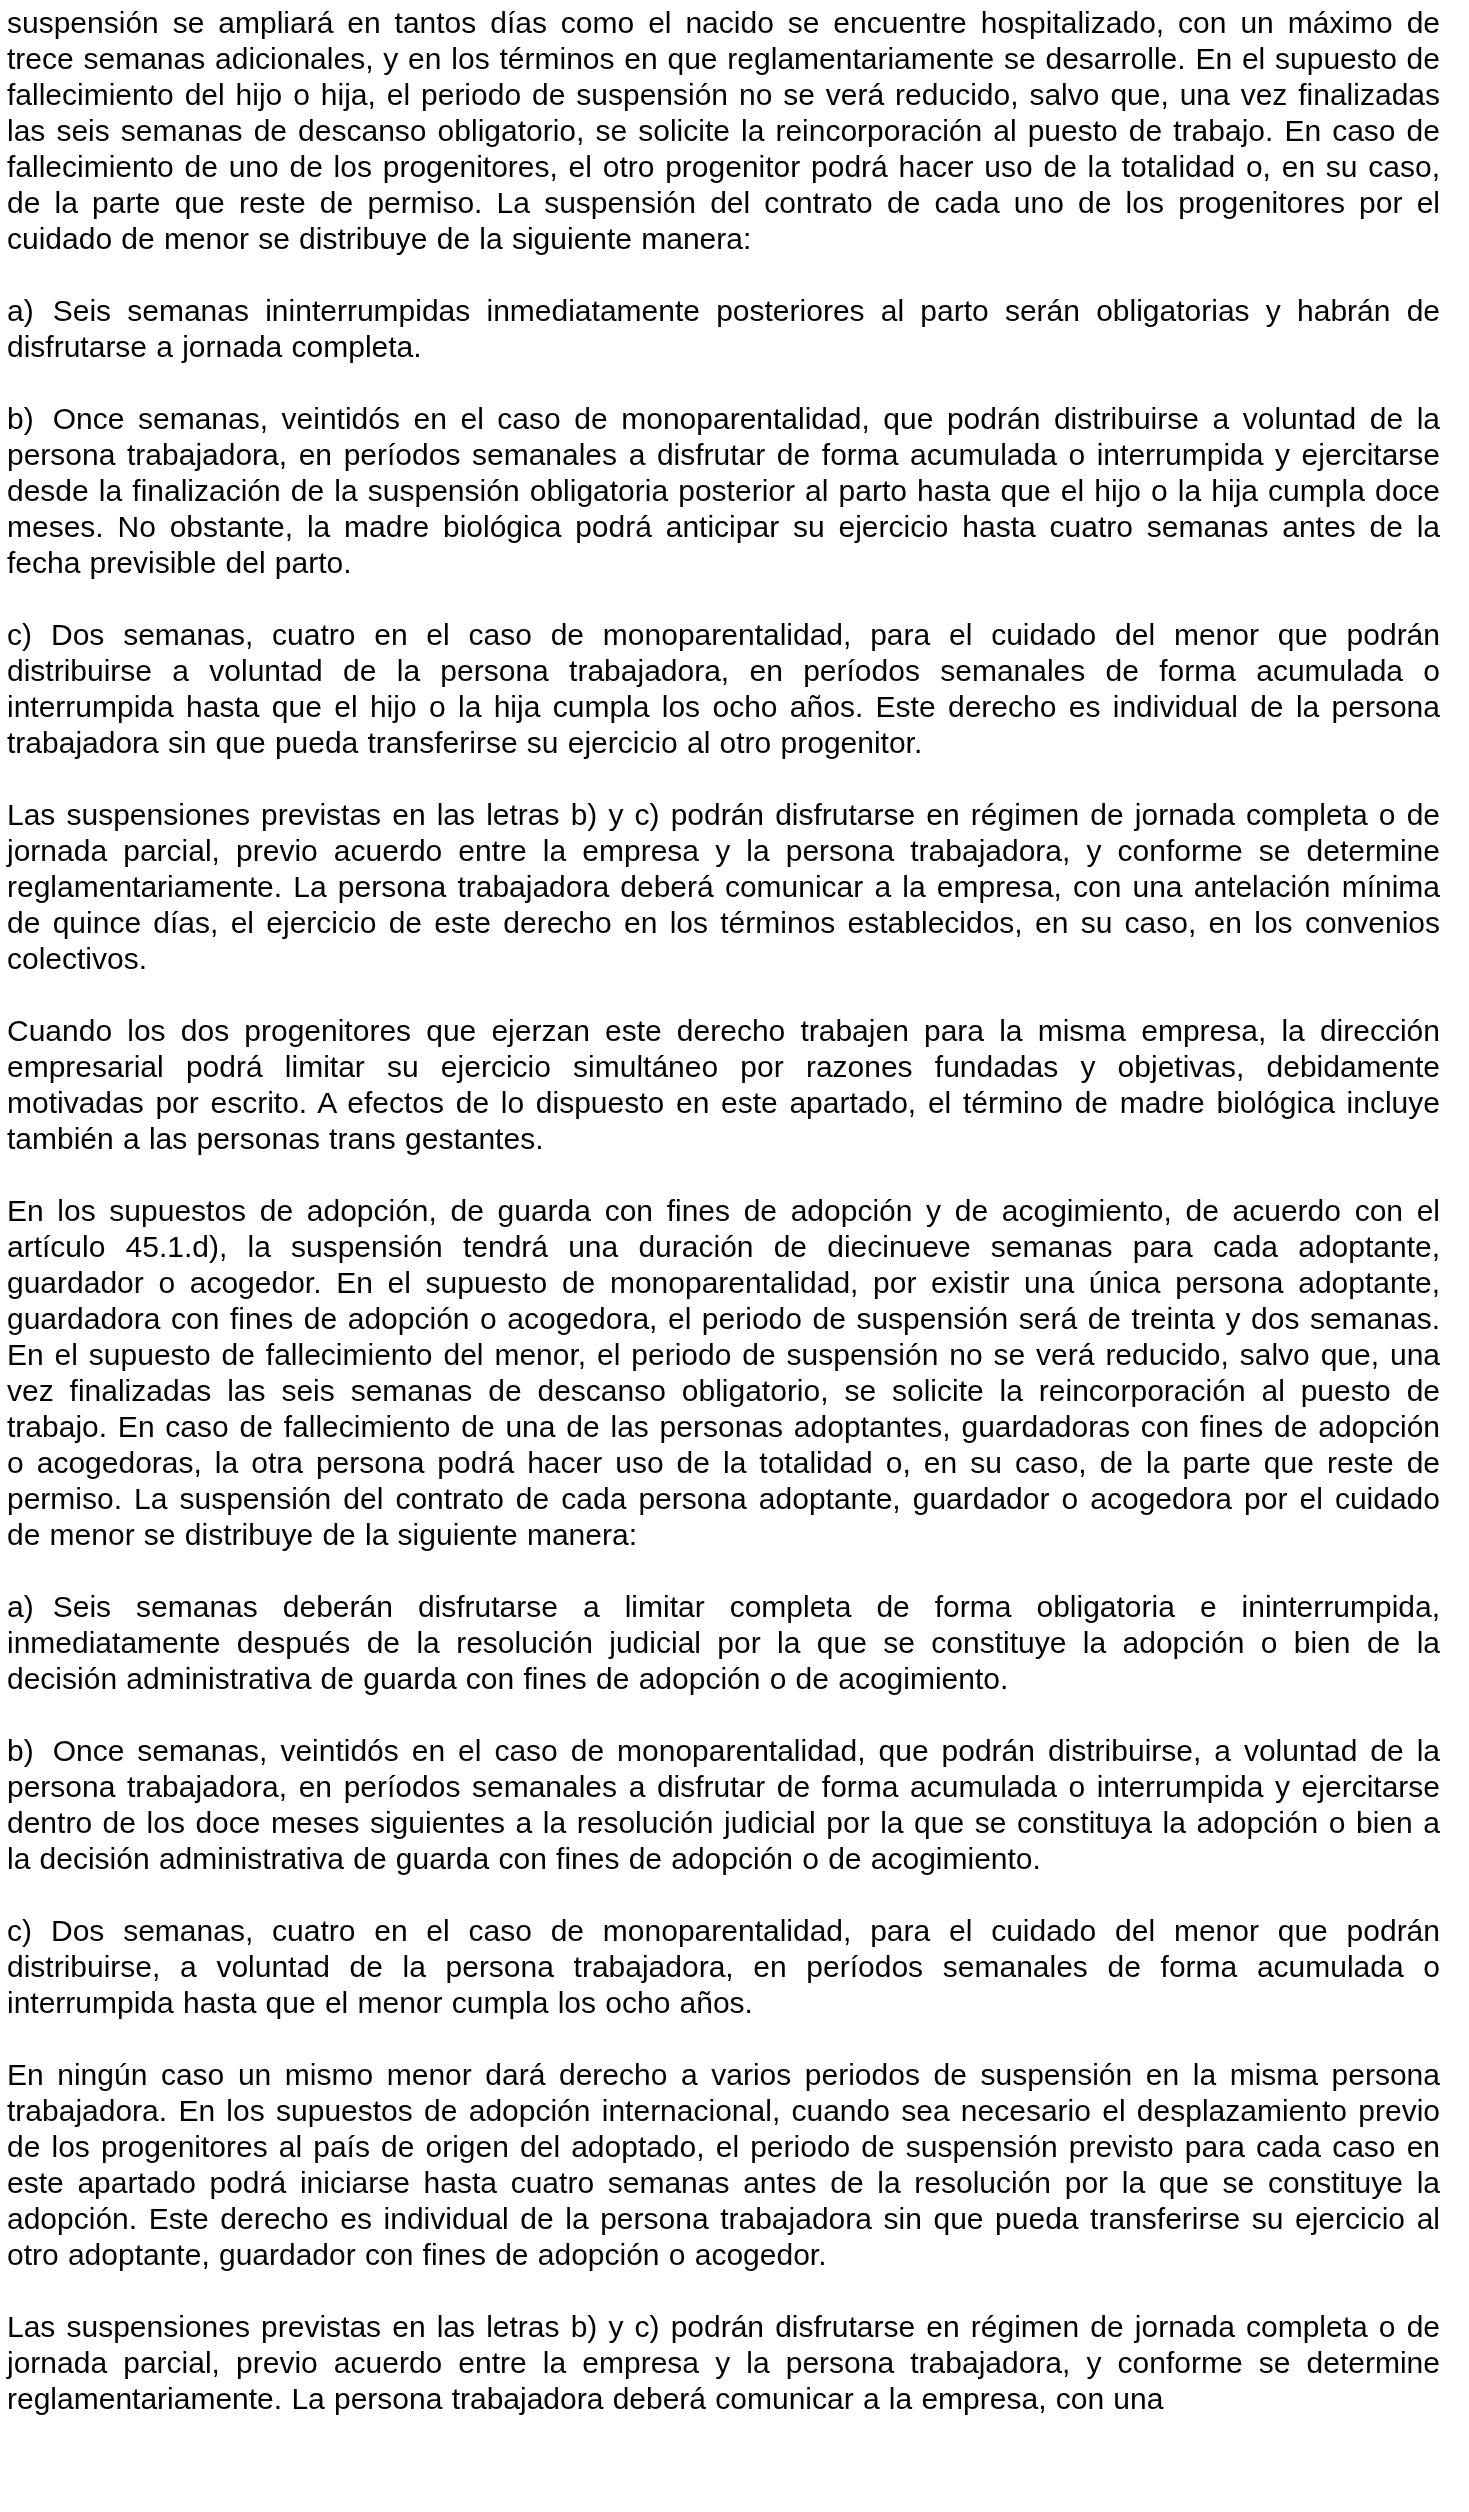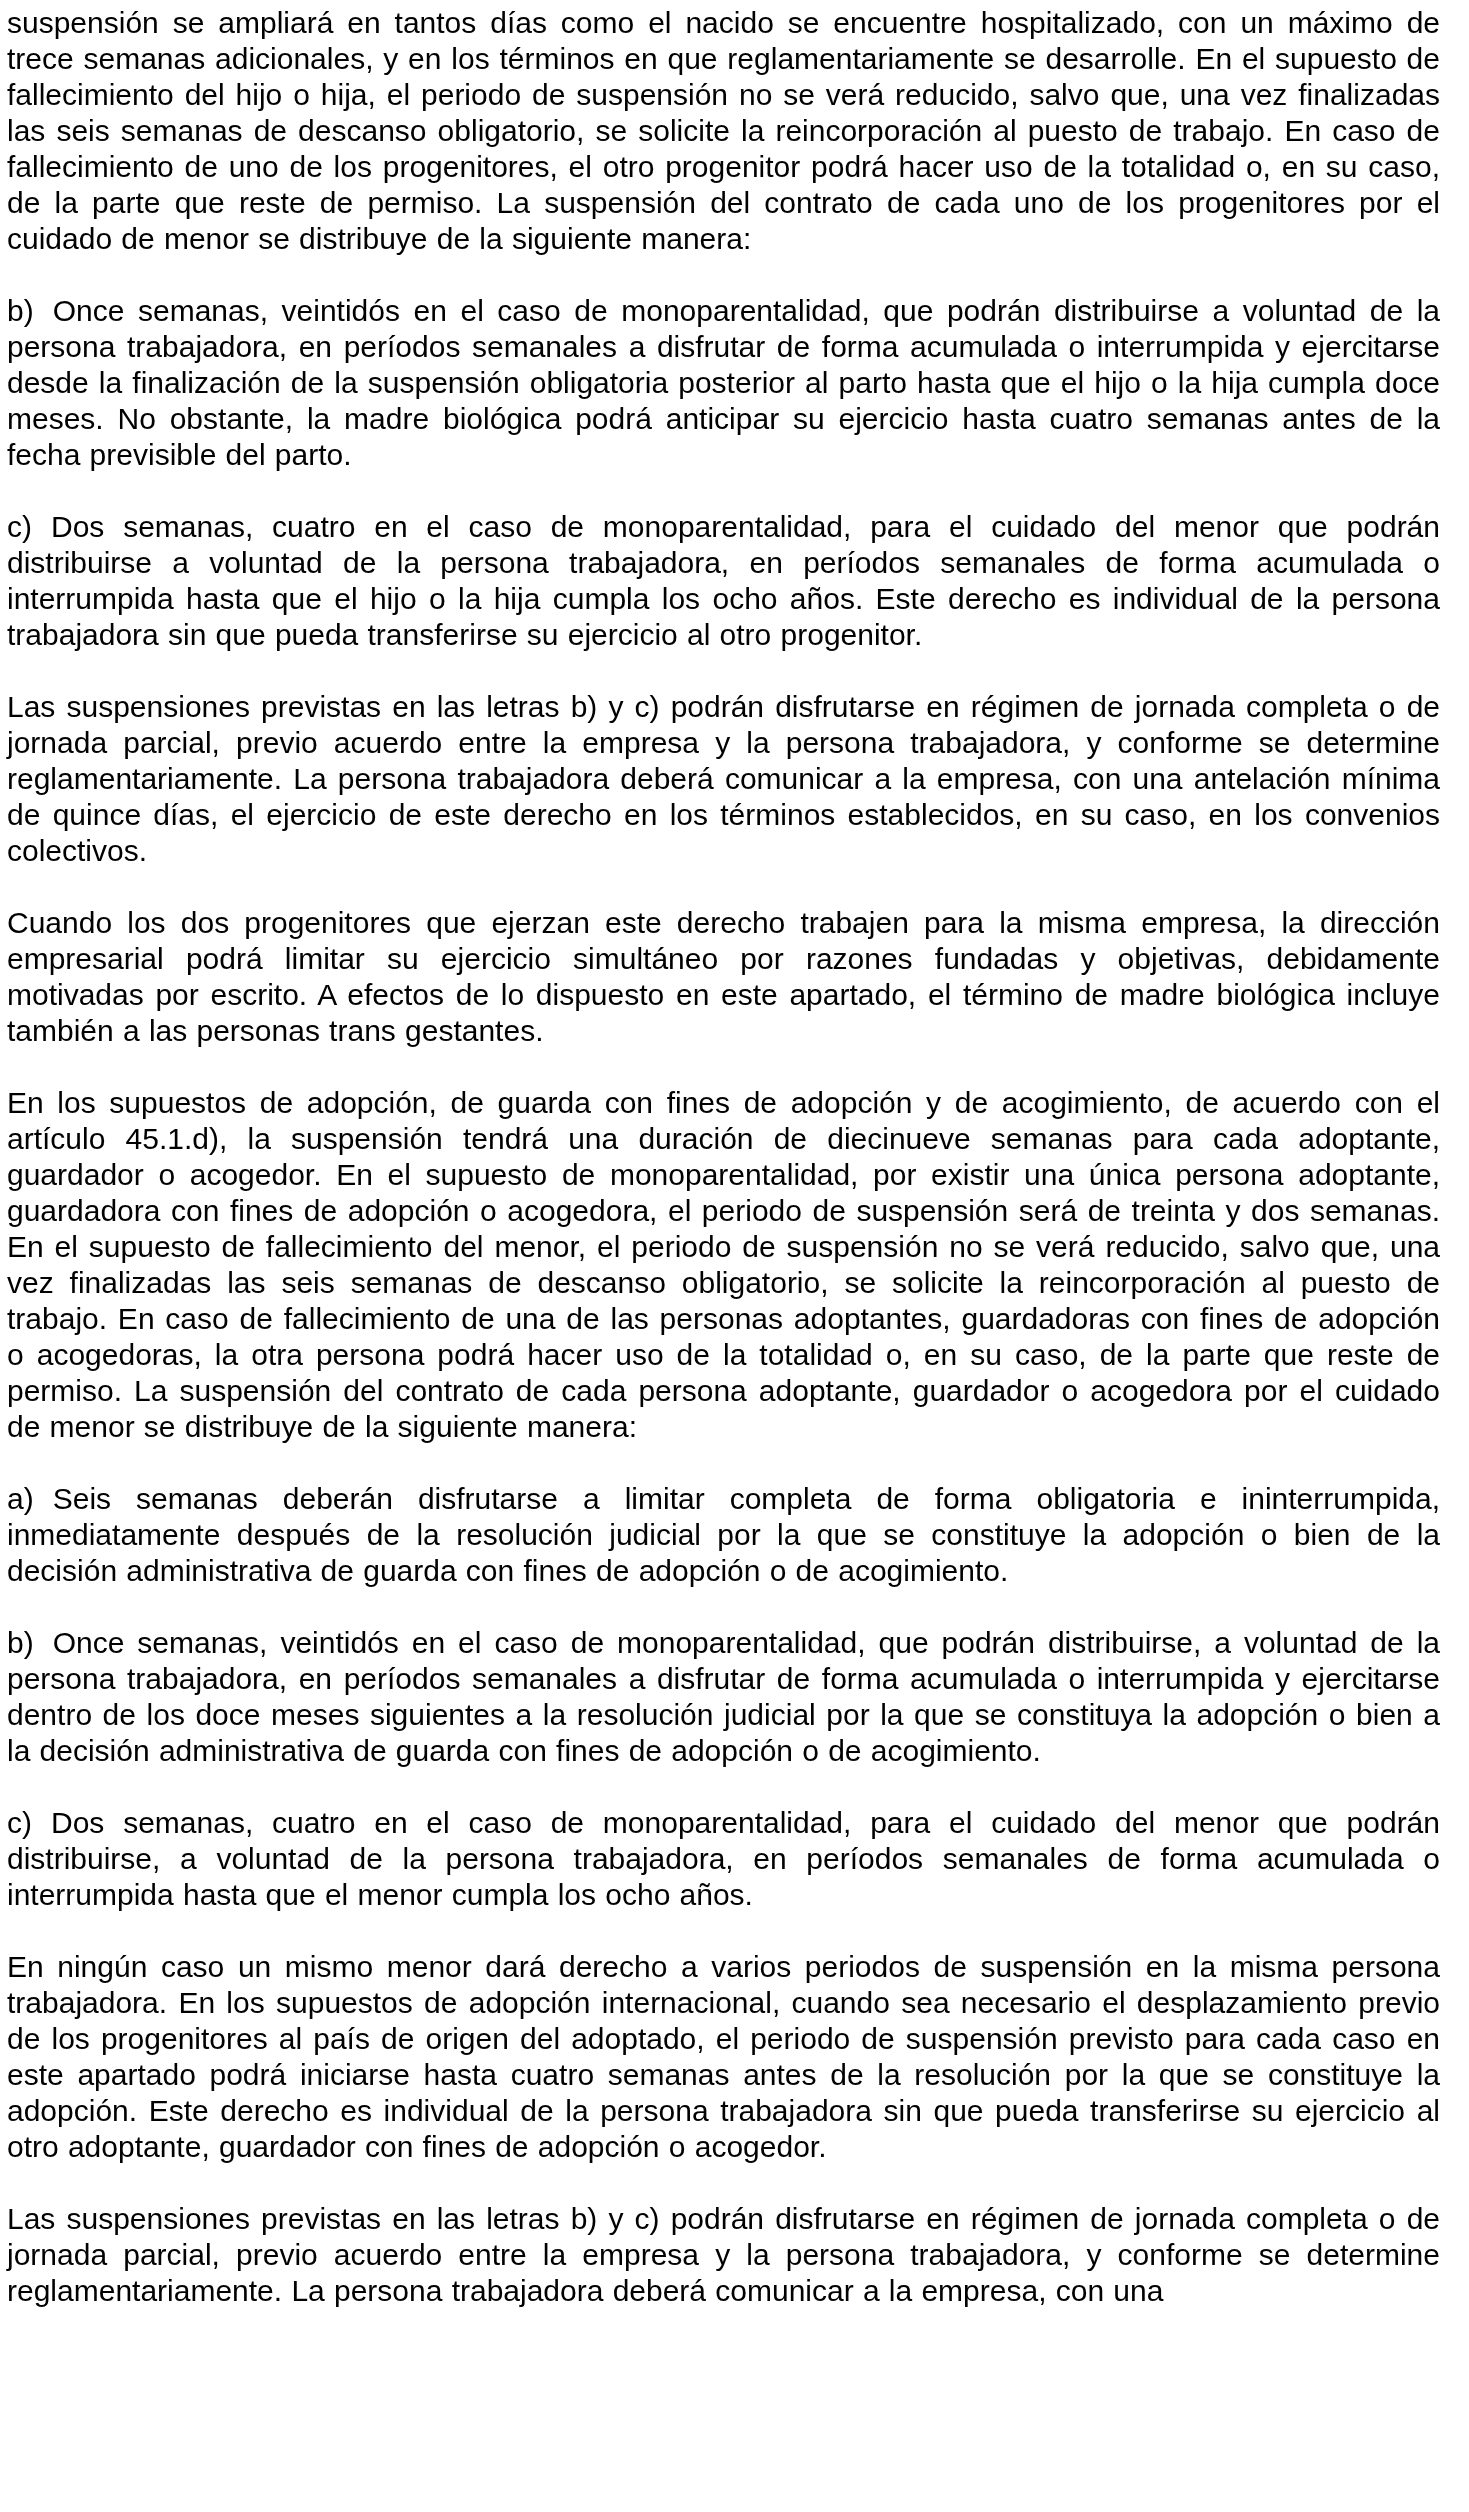--- a/index.html
+++ b/index.html
@@ -35,20 +35,21 @@
     display: inline;
     margin-right: 19px;
   }
 </style>
 </head>
 <body>
 
 <main class="page">
   <div id="paragraph-container">
       <p class="para"><span>suspensión se ampliará en tantos días como el nacido se encuentre hospitalizado, con un máximo de trece semanas adicionales, y en los términos en que reglamentariamente se desarrolle. En el supuesto de fallecimiento del hijo o hija, el periodo de suspensión no se verá reducido, salvo que, una vez finalizadas las seis semanas de descanso obligatorio, se solicite la reincorporación al puesto de trabajo. En caso de fallecimiento de uno de los progenitores, el otro progenitor podrá hacer uso de la totalidad o, en su caso, de la parte que reste de permiso. La suspensión del contrato de cada uno de los progenitores por el cuidado de menor se distribuye de la siguiente manera:</span></p>
+      <p class="para lettered"><span class="marker">a)</span><span>Seis semanas ininterrumpidas inmediatamente posteriores al parto serán obligatorias y habrán de disfrutarse a jornada completa.</span></p>
       <p class="para lettered"><span class="marker">b)</span><span>Once semanas, veintidós en el caso de monoparentalidad, que podrán distribuirse a voluntad de la persona trabajadora, en períodos semanales a disfrutar de forma acumulada o interrumpida y ejercitarse desde la finalización de la suspensión obligatoria posterior al parto hasta que el hijo o la hija cumpla doce meses. No obstante, la madre biológica podrá anticipar su ejercicio hasta cuatro semanas antes de la fecha previsible del parto.</span></p>
       <p class="para lettered"><span class="marker">c)</span><span>Dos semanas, cuatro en el caso de monoparentalidad, para el cuidado del menor que podrán distribuirse a voluntad de la persona trabajadora, en períodos semanales de forma acumulada o interrumpida hasta que el hijo o la hija cumpla los ocho años. Este derecho es individual de la persona trabajadora sin que pueda transferirse su ejercicio al otro progenitor.</span></p>
       <p class="para"><span>Las suspensiones previstas en las letras b) y c) podrán disfrutarse en régimen de jornada completa o de jornada parcial, previo acuerdo entre la empresa y la persona trabajadora, y conforme se determine reglamentariamente. La persona trabajadora deberá comunicar a la empresa, con una antelación mínima de quince días, el ejercicio de este derecho en los términos establecidos, en su caso, en los convenios colectivos.</span></p>
       <p class="para"><span>Cuando los dos progenitores que ejerzan este derecho trabajen para la misma empresa, la dirección empresarial podrá limitar su ejercicio simultáneo por razones fundadas y objetivas, debidamente motivadas por escrito. A efectos de lo dispuesto en este apartado, el término de madre biológica incluye también a las personas trans gestantes.</span></p>
       <p class="para"><span>En los supuestos de adopción, de guarda con fines de adopción y de acogimiento, de acuerdo con el artículo 45.1.d), la suspensión tendrá una duración de diecinueve semanas para cada adoptante, guardador o acogedor. En el supuesto de monoparentalidad, por existir una única persona adoptante, guardadora con fines de adopción o acogedora, el periodo de suspensión será de treinta y dos semanas. En el supuesto de fallecimiento del menor, el periodo de suspensión no se verá reducido, salvo que, una vez finalizadas las seis semanas de descanso obligatorio, se solicite la reincorporación al puesto de trabajo. En caso de fallecimiento de una de las personas adoptantes, guardadoras con fines de adopción o acogedoras, la otra persona podrá hacer uso de la totalidad o, en su caso, de la parte que reste de permiso. La suspensión del contrato de cada persona adoptante, guardador o acogedora por el cuidado de menor se distribuye de la siguiente manera:</span></p>
       <p class="para lettered"><span class="marker">a)</span><span>Seis semanas deberán disfrutarse a limitar completa de forma obligatoria e ininterrumpida, inmediatamente después de la resolución judicial por la que se constituye la adopción o bien de la decisión administrativa de guarda con fines de adopción o de acogimiento.</span></p>
       <p class="para lettered"><span class="marker">b)</span><span>Once semanas, veintidós en el caso de monoparentalidad, que podrán distribuirse, a voluntad de la persona trabajadora, en períodos semanales a disfrutar de forma acumulada o interrumpida y ejercitarse dentro de los doce meses siguientes a la resolución judicial por la que se constituya la adopción o bien a la decisión administrativa de guarda con fines de adopción o de acogimiento.</span></p>
       <p class="para lettered"><span class="marker">c)</span><span>Dos semanas, cuatro en el caso de monoparentalidad, para el cuidado del menor que podrán distribuirse, a voluntad de la persona trabajadora, en períodos semanales de forma acumulada o interrumpida hasta que el menor cumpla los ocho años.</span></p>
       <p class="para"><span>En ningún caso un mismo menor dará derecho a varios periodos de suspensión en la misma persona trabajadora. En los supuestos de adopción internacional, cuando sea necesario el desplazamiento previo de los progenitores al país de origen del adoptado, el periodo de suspensión previsto para cada caso en este apartado podrá iniciarse hasta cuatro semanas antes de la resolución por la que se constituye la adopción. Este derecho es individual de la persona trabajadora sin que pueda transferirse su ejercicio al otro adoptante, guardador con fines de adopción o acogedor.</span></p>
       <p class="para"><span>Las suspensiones previstas en las letras b) y c) podrán disfrutarse en régimen de jornada completa o de jornada parcial, previo acuerdo entre la empresa y la persona trabajadora, y conforme se determine reglamentariamente. La persona trabajadora deberá comunicar a la empresa, con una</span></p>

